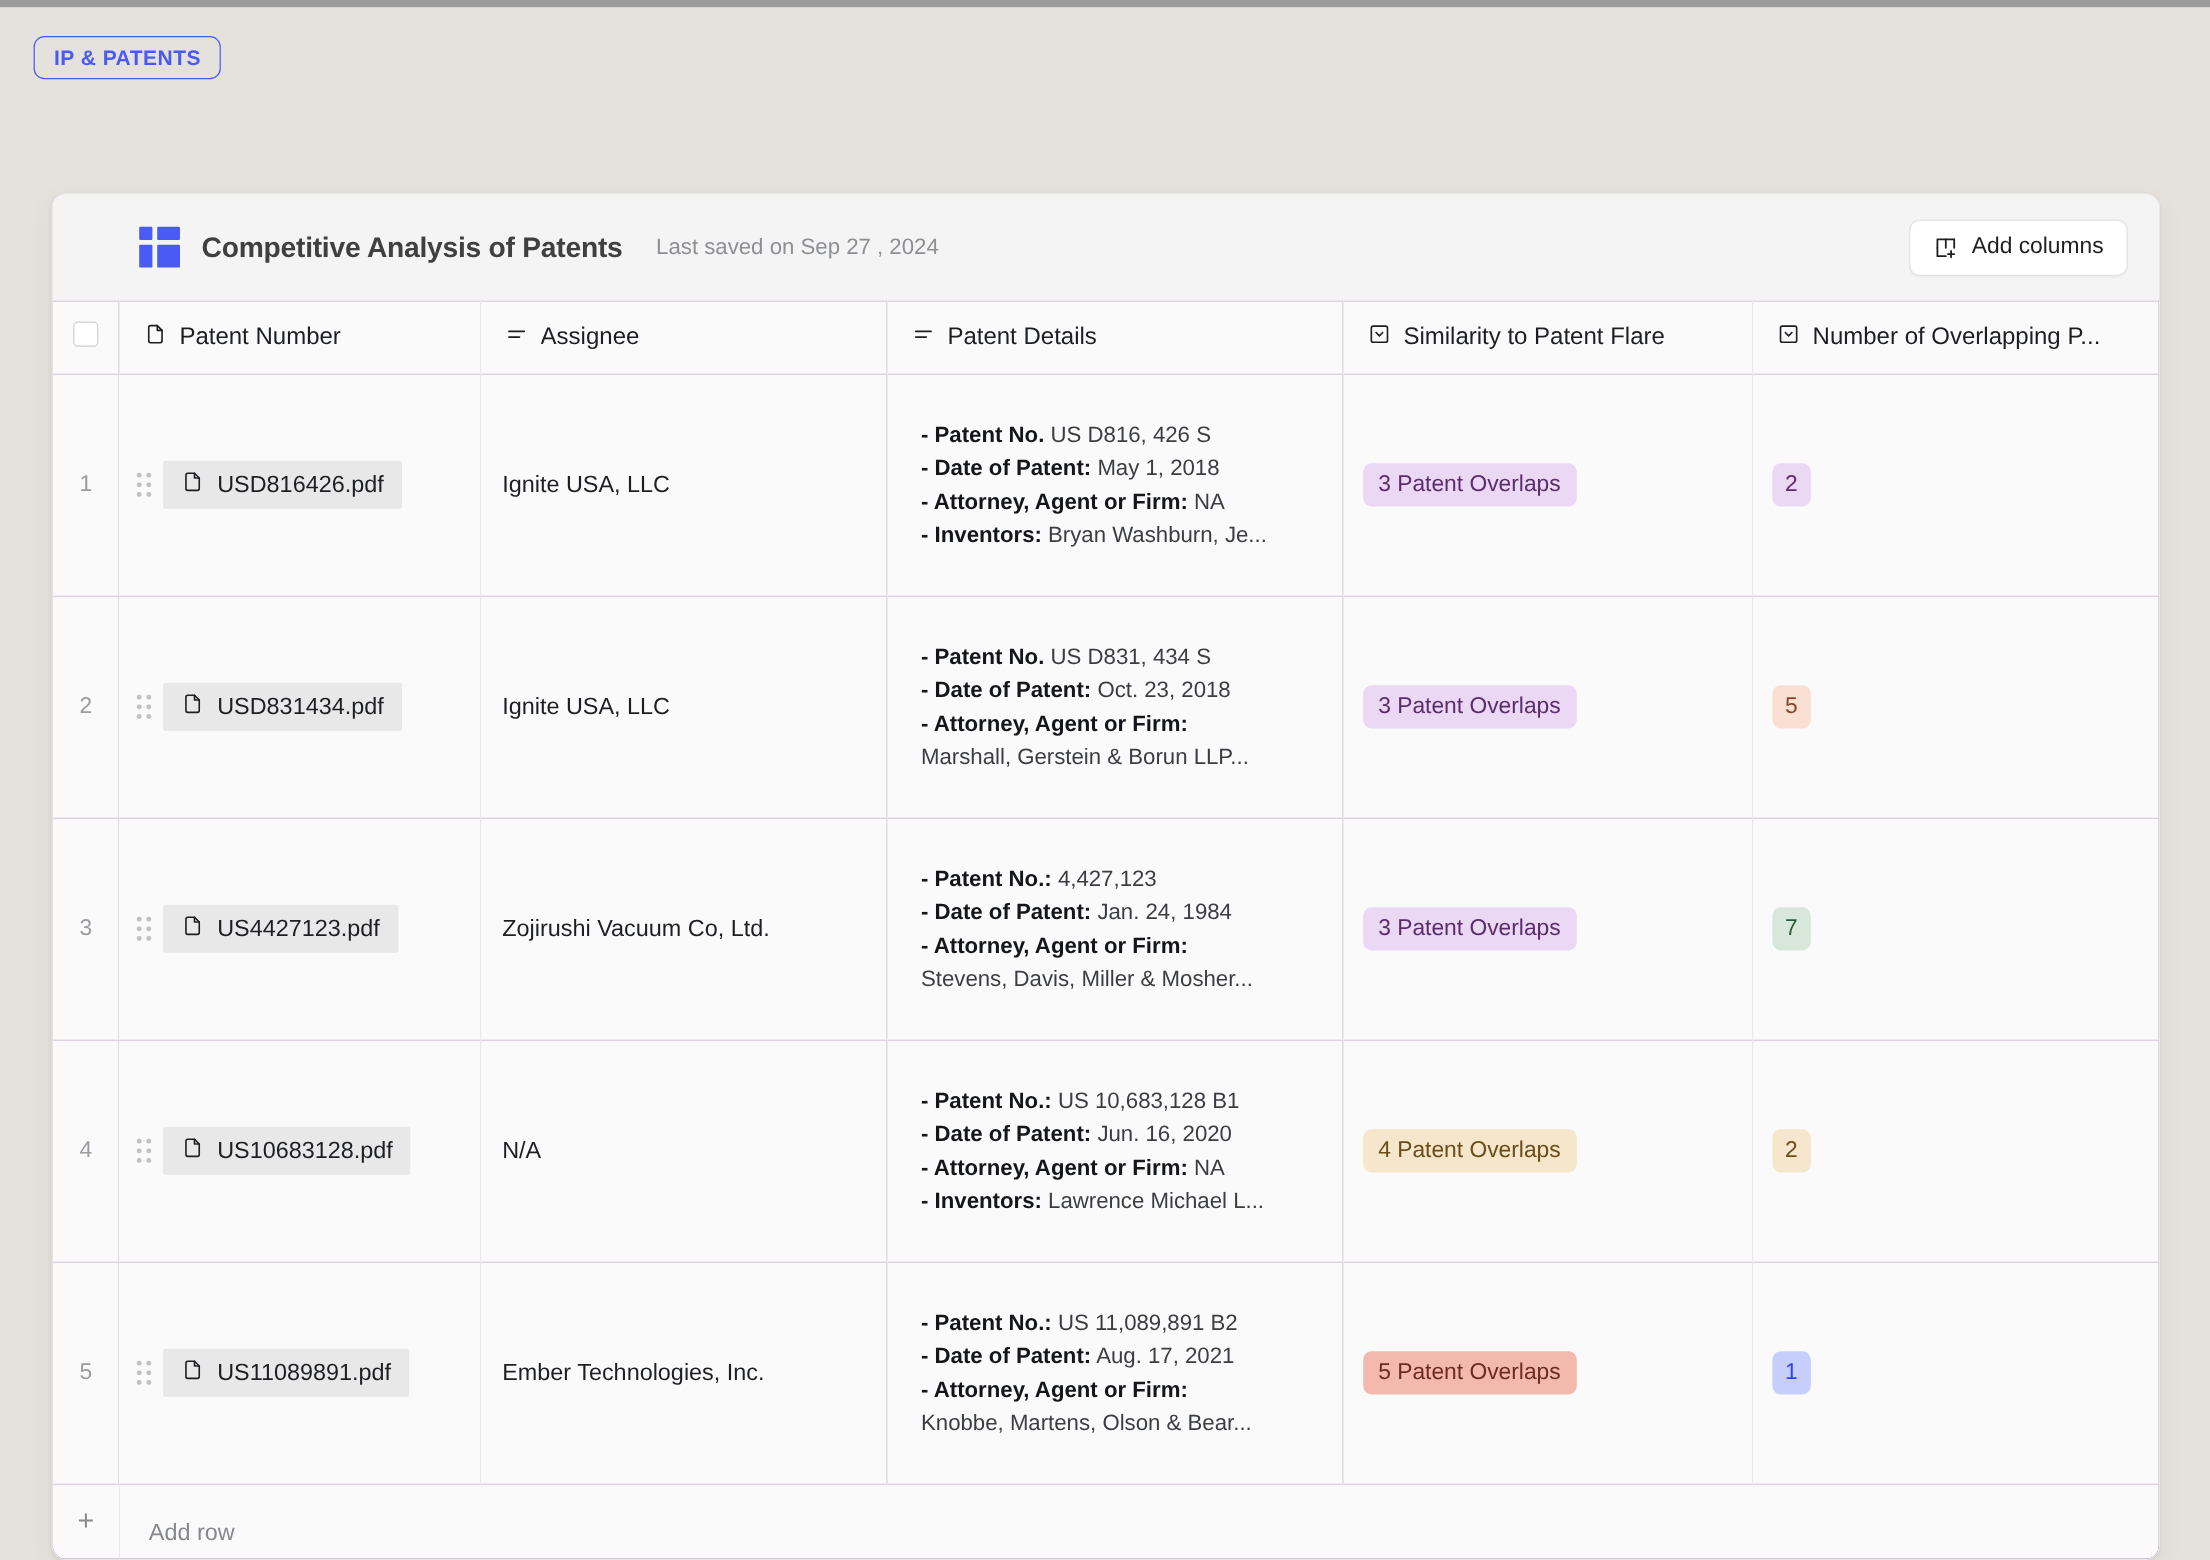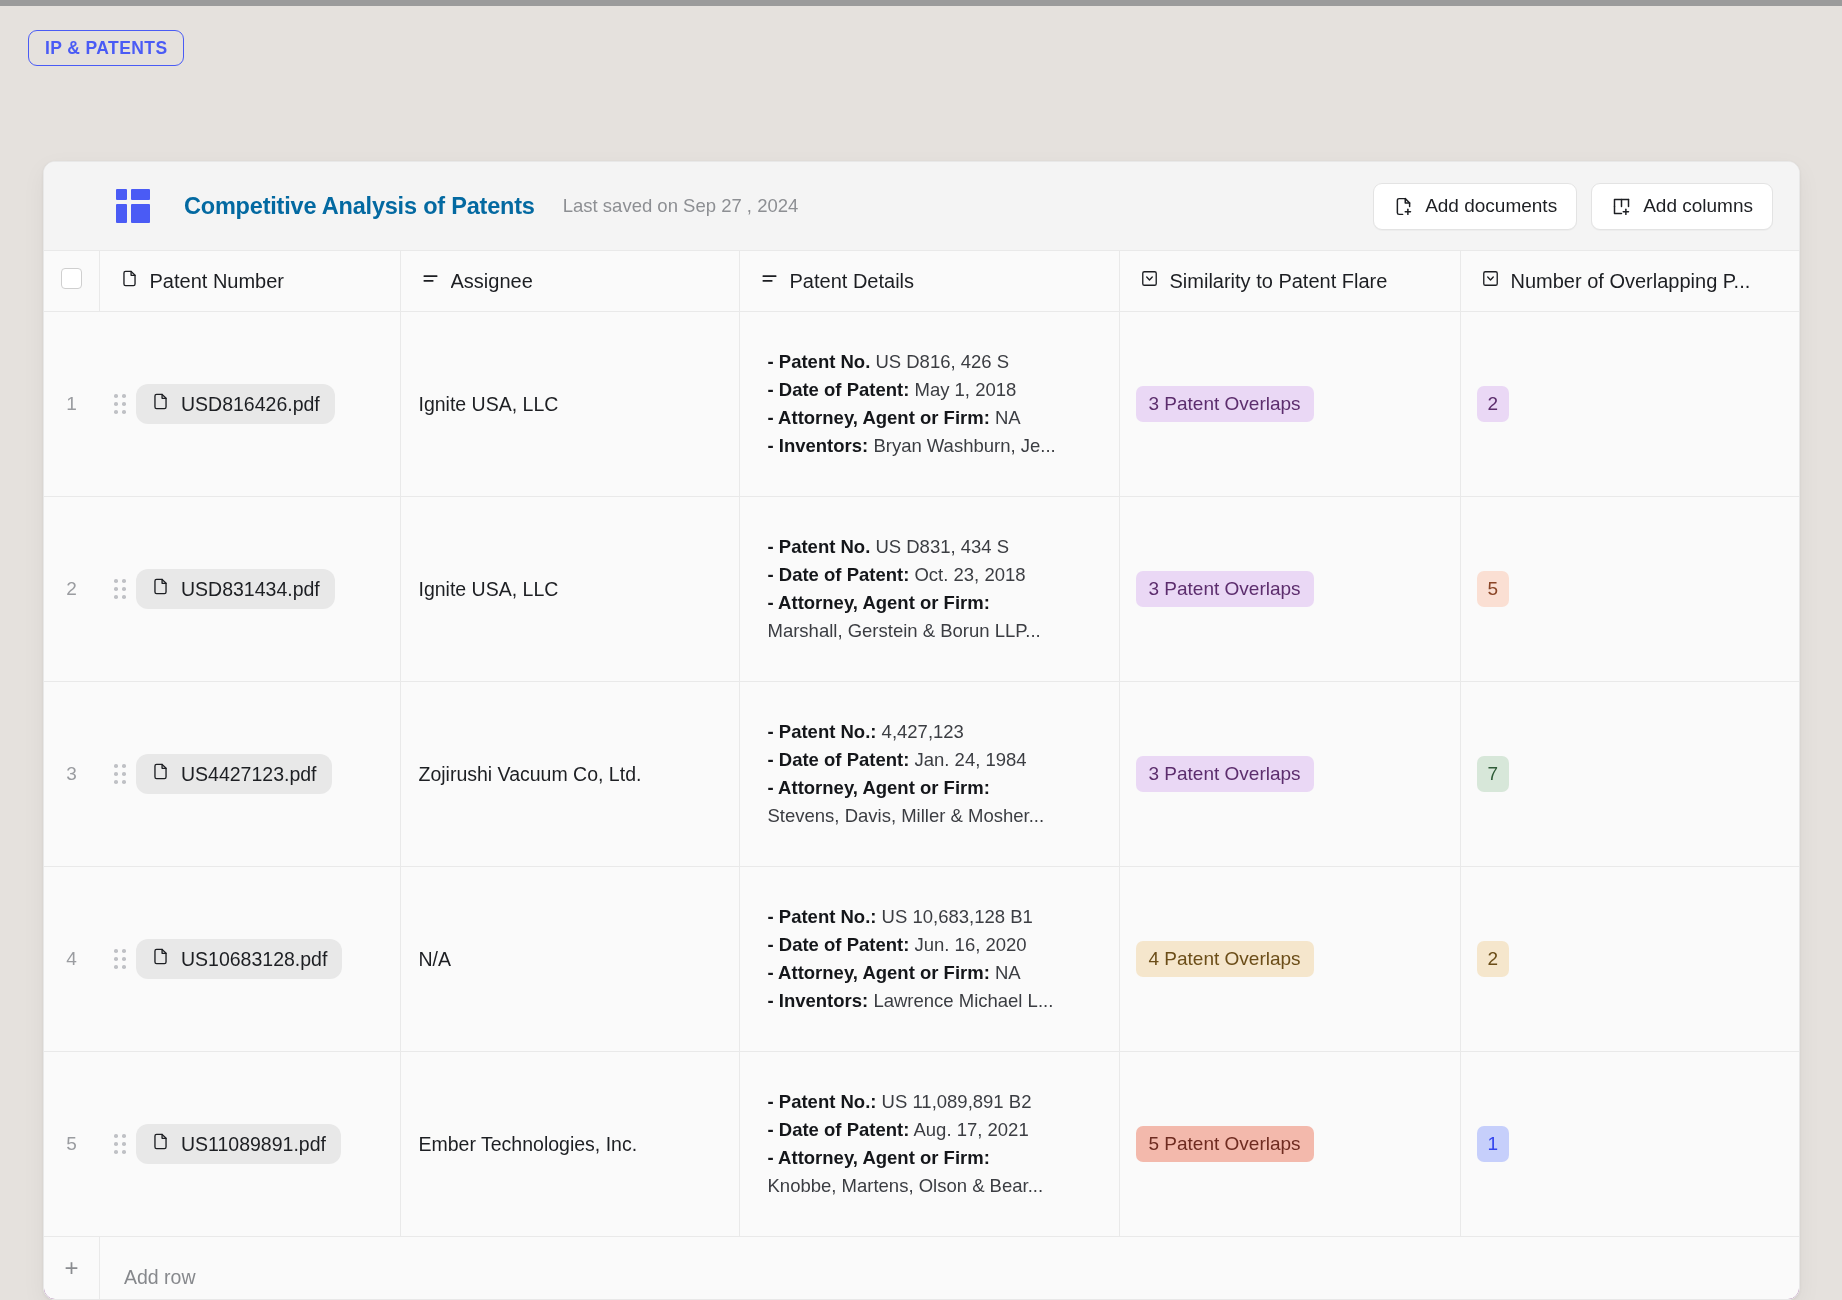--- a/index.html
+++ b/index.html
@@ -44,21 +44,21 @@
     background: #f4f4f4;
   }
   .logo { width: 34px; height: 34px; position: relative; flex: 0 0 34px; }
   .logo i { position: absolute; background: #4a5bf5; display: block; }
   .logo .tl { left: 0; top: 0; width: 11px; height: 11px; border-radius: 1px; }
   .logo .tr { left: 15px; top: 0; width: 19px; height: 11px; border-radius: 1px; }
   .logo .bl { left: 0; top: 15px; width: 11px; height: 19px; border-radius: 1px; }
   .logo .br { left: 15px; top: 15px; width: 19px; height: 19px; border-radius: 1px; }
 
   .doc-title {
-    margin-left: 34px; font-size: 23.5px; font-weight: 700; color: #0369a1;
+    margin-left: 18px; font-size: 23.5px; font-weight: 700; color: #404040;
     letter-spacing: -0.2px; white-space: nowrap;
   }
   .saved {
     margin-left: 28px; font-size: 18.5px; color: #8d8f93; white-space: nowrap;
   }
   .header-actions { margin-left: auto; display: flex; gap: 14px; }
   .hbtn {
     display: inline-flex; align-items: center; gap: 11px;
     height: 47px; padding: 0 19px;
     background: #ffffff; border: 1px solid #e3e3e3; border-radius: 9px;
@@ -111,21 +111,21 @@
   tbody td.c-pat-cell { padding-left: 0; }
   .pat-wrap { display: flex; align-items: center; gap: 9px; padding-left: 14px; }
   .drag {
     width: 14px; height: 22px; display: grid;
     grid-template-columns: repeat(2, 4px); grid-template-rows: repeat(3, 4px);
     gap: 4px 4px; align-content: center; justify-content: center; cursor: grab;
   }
   .drag i { width: 3.6px; height: 3.6px; background: #bfc1c5; border-radius: 50%; display: block; }
   .chip {
     display: inline-flex; align-items: center; gap: 11px;
-    background: #e8e8e8; border-radius: 12px;
+    background: #e8e8e8; border-radius: 2px;
     height: 40px; padding: 0 15px;
     font-size: 19.5px; color: #1d1f23; white-space: nowrap; cursor: pointer;
   }
   td.assignee { padding-left: 18px; font-size: 19.5px; color: #1d1f23; }
 
   td.details { padding: 0 16px 0 28px; }
   .det-list { font-size: 18.5px; line-height: 1.52; color: #3b3d42; }
   .det-list .line { white-space: normal; }
   .det-list b { color: #14161a; font-weight: 700; }
 
@@ -168,32 +168,20 @@
       <div class="logo">
         <i class="tl"></i>
           <i class="tr"></i>
           <i class="bl"></i>
           <i class="br"></i>
       </div>
       <div class="doc-title">Competitive Analysis of Patents</div>
       <div class="saved">Last saved on Sep 27 , 2024</div>
 
       <div class="header-actions">
-        <button class="hbtn">
-          <span>
-            <svg width="21" height="21" viewBox="0 0 24 24" fill="none" stroke="#1d1f23" stroke-width="1.7" stroke-linecap="round" stroke-linejoin="round">
-              <path d="M14 3H7a2 2 0 0 0-2 2v14a2 2 0 0 0 2 2h4"></path>
-              <path d="M14 3l5 5v4"></path>
-                <path d="M14 3v5h5"></path>
-              <path d="M17 15v6"></path>
-                <path d="M14 18h6"></path>
-            </svg>
-          </span>
-          <span>Add documents</span>
-        </button>
         <button class="hbtn">
           <span>
             <svg width="21" height="21" viewBox="0 0 24 24" fill="none" stroke="#1d1f23" stroke-width="1.7" stroke-linecap="round" stroke-linejoin="round">
               <path d="M20 4H4v8"></path>
                 <path d="M4 12v8h8"></path>
               <path d="M20 4v8"></path>
                 <path d="M12 4v8"></path>
               <path d="M17 15v6"></path>
                 <path d="M14 18h6"></path>
             </svg>

